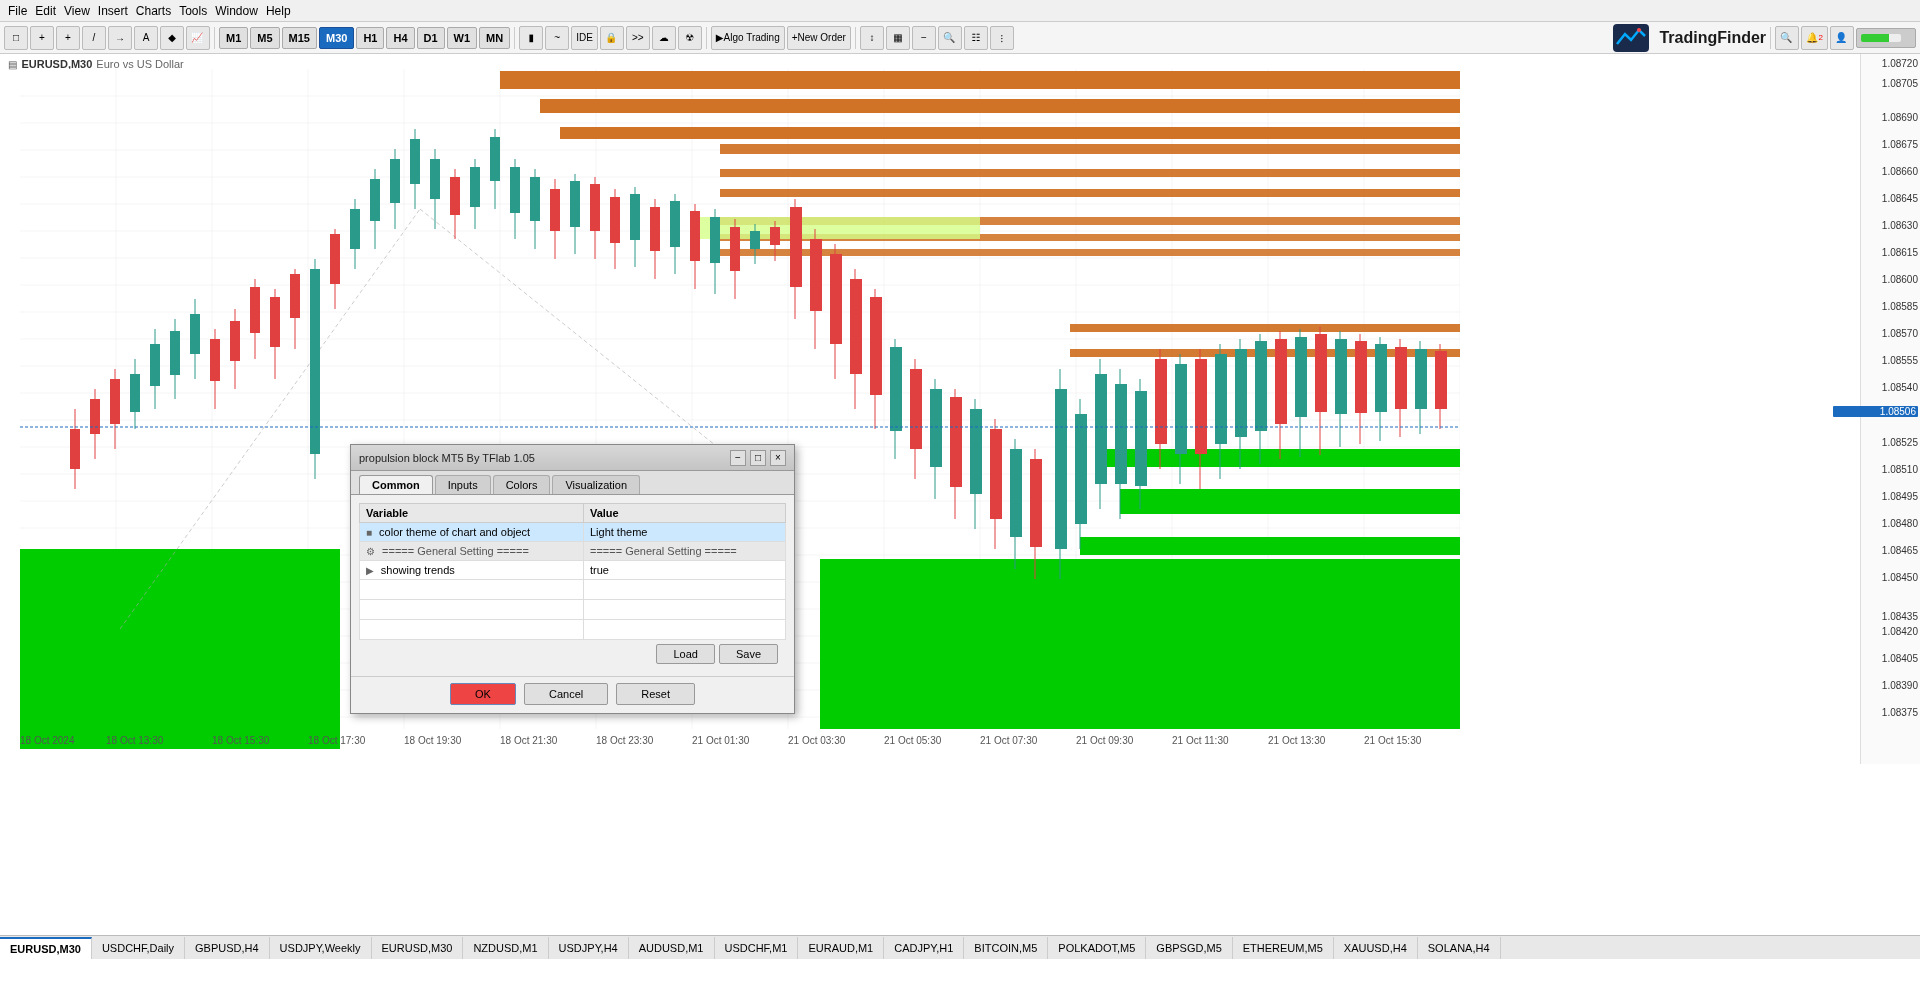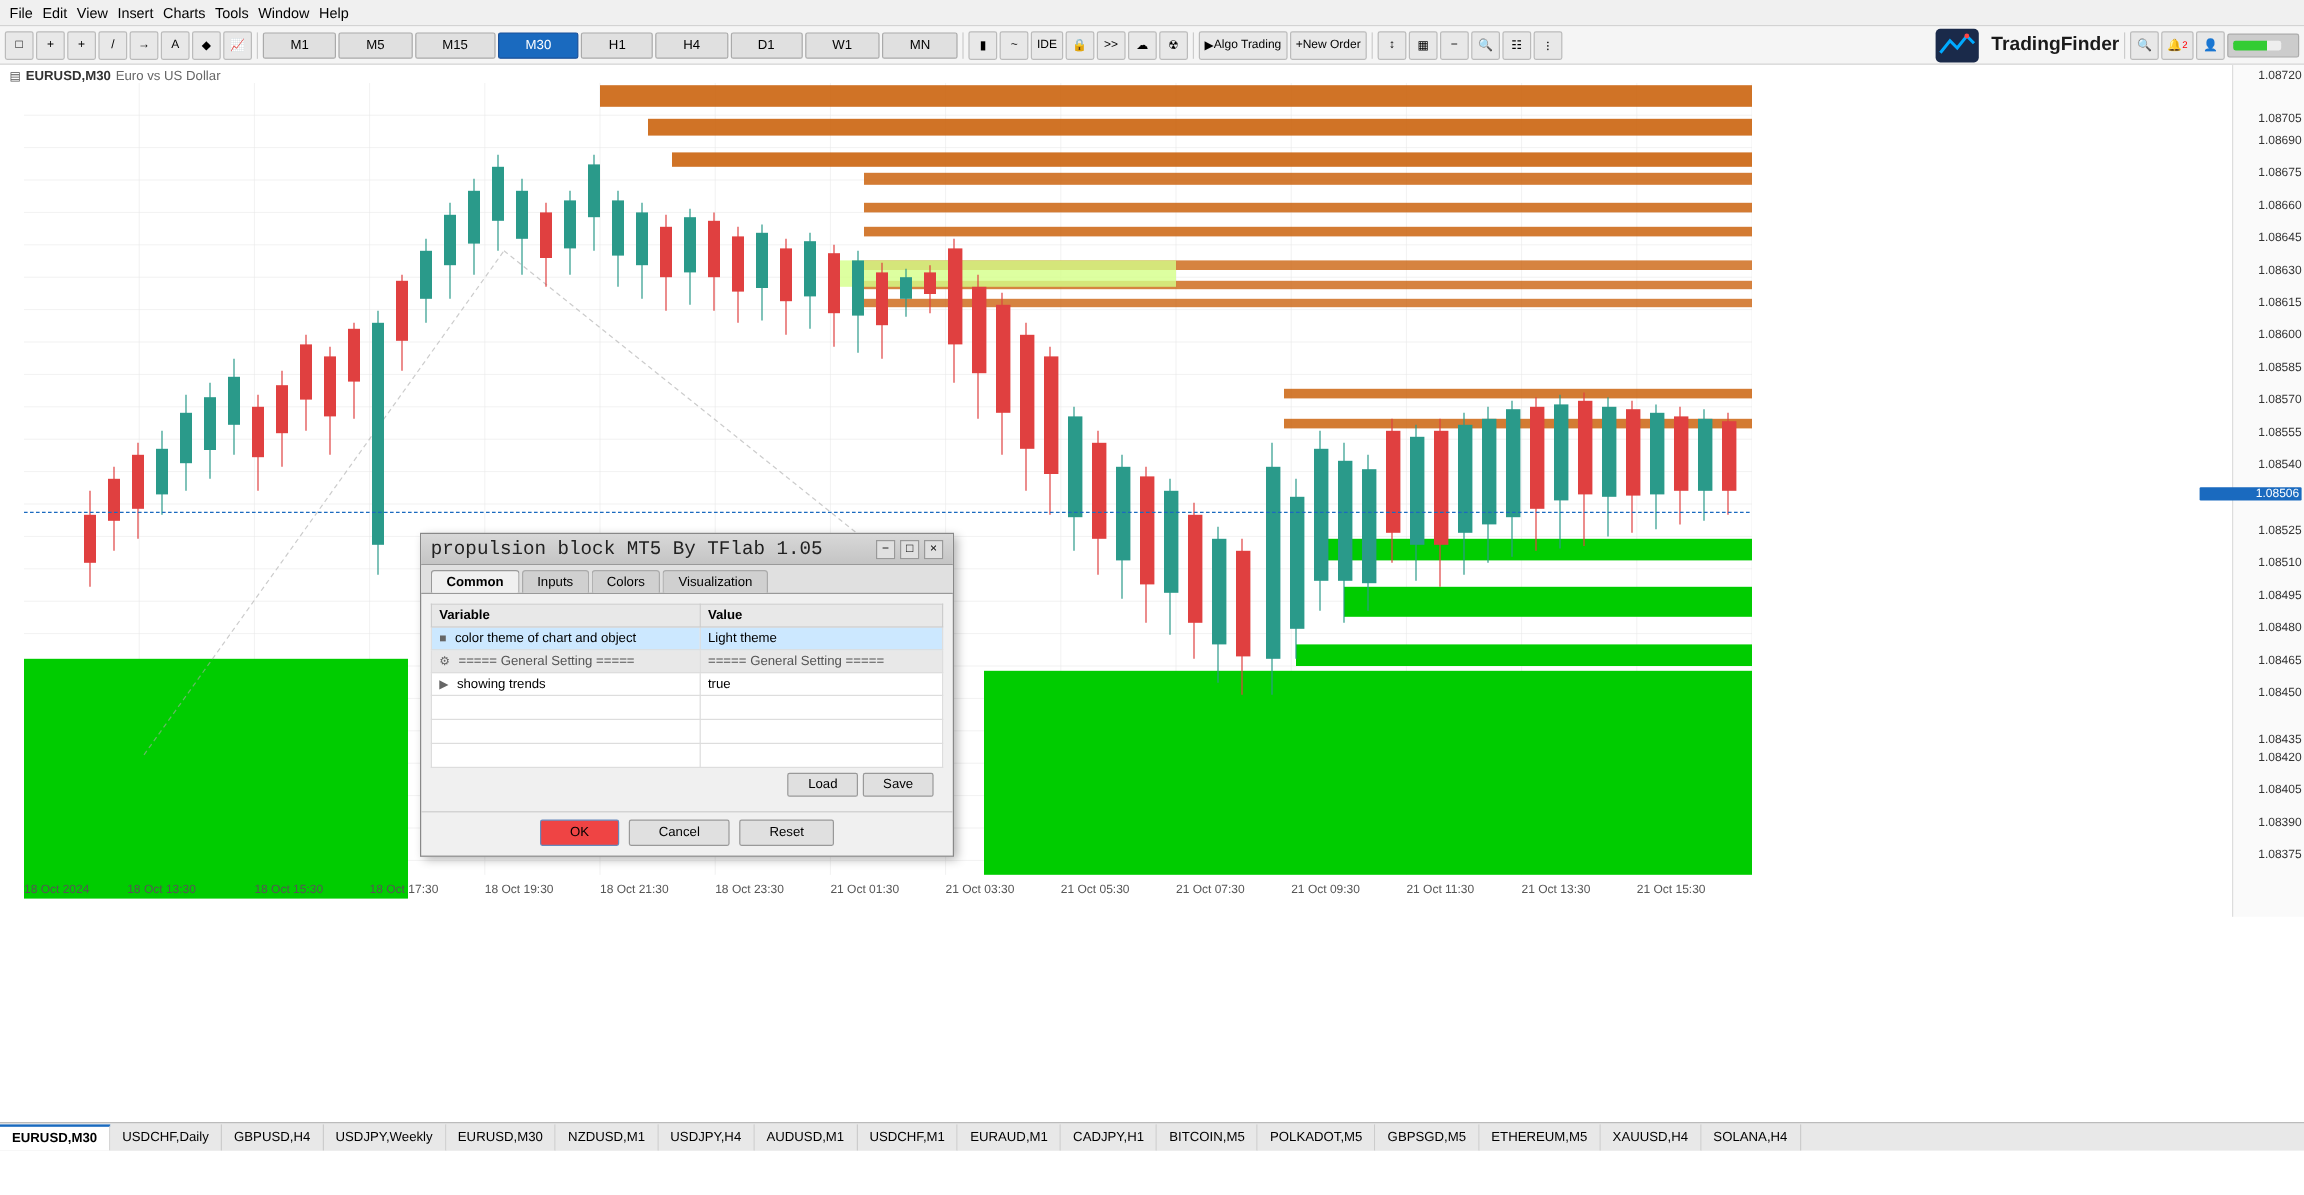--- a/index.html
+++ b/index.html
@@ -37,28 +37,29 @@
       display: flex;
       align-items: center;
       justify-content: center;
       cursor: pointer;
       font-size: 10px;
       padding: 0 4px;
     }
     .tb-sep { width: 1px; height: 22px; background: #ccc; margin: 0 2px; }
     .tb-timeframe {
       height: 22px;
-      padding: 0 22px;
+      padding: 0 6px;
       font-size: 11px;
       background: #e0e0e0;
       border: 1px solid #aaa;
       border-radius: 2px;
       cursor: pointer;
       display: flex;
       align-items: center;
+      font-weight: bold;
     }
     .tb-timeframe.active { background: #1a6abf; color: white; border-color: #1a5099; }
 
     
     #logo-area {
       margin-left: auto;
       display: flex;
       align-items: center;
       gap: 8px;
     }
@@ -136,24 +137,23 @@
       height: 26px;
       background: linear-gradient(to bottom, #d8d8d8, #c4c4c4);
       border-bottom: 1px solid #999;
       display: flex;
       align-items: center;
       justify-content: space-between;
       padding: 0 8px;
       cursor: move;
     }
     #dialog-title {
-      font-size: 16px;
+      font-size: 11px;
       font-weight: normal;
       color: #222;
-      font-family: Liberation Mono, monospace;
     }
     .dialog-ctrl-btn {
       width: 16px; height: 16px;
       background: #e0e0e0;
       border: 1px solid #999;
       font-size: 10px;
       display: flex; align-items: center; justify-content: center;
       cursor: pointer;
       margin-left: 2px;
     }
@@ -656,21 +656,21 @@
     <text x="960" y="675" font-size="10" fill="#555">21 Oct 07:30</text>
     <text x="1056" y="675" font-size="10" fill="#555">21 Oct 09:30</text>
     <text x="1152" y="675" font-size="10" fill="#555">21 Oct 11:30</text>
     <text x="1248" y="675" font-size="10" fill="#555">21 Oct 13:30</text>
     <text x="1344" y="675" font-size="10" fill="#555">21 Oct 15:30</text>
   </svg>
 
   <div id="right-panel">
     <div style="position:relative;height:680px;font-size:10px;color:#333;padding-top:4px;">
       <div class="price-label" style="top:4px;">1.08720</div>
-      <div class="price-label" style="top:40px;">1.08705</div>
+      <div class="price-label" style="top:24px;">1.08705</div>
       <div class="price-label" style="top:58px;">1.08690</div>
       <div class="price-label" style="top:85px;">1.08675</div>
       <div class="price-label" style="top:112px;">1.08660</div>
       <div class="price-label" style="top:139px;">1.08645</div>
       <div class="price-label" style="top:166px;">1.08630</div>
       <div class="price-label" style="top:193px;">1.08615</div>
       <div class="price-label" style="top:220px;">1.08600</div>
       <div class="price-label" style="top:247px;">1.08585</div>
       <div class="price-label" style="top:274px;">1.08570</div>
       <div class="price-label price-label-highlight" style="top:352px;padding-left:47px;">1.08506</div>

